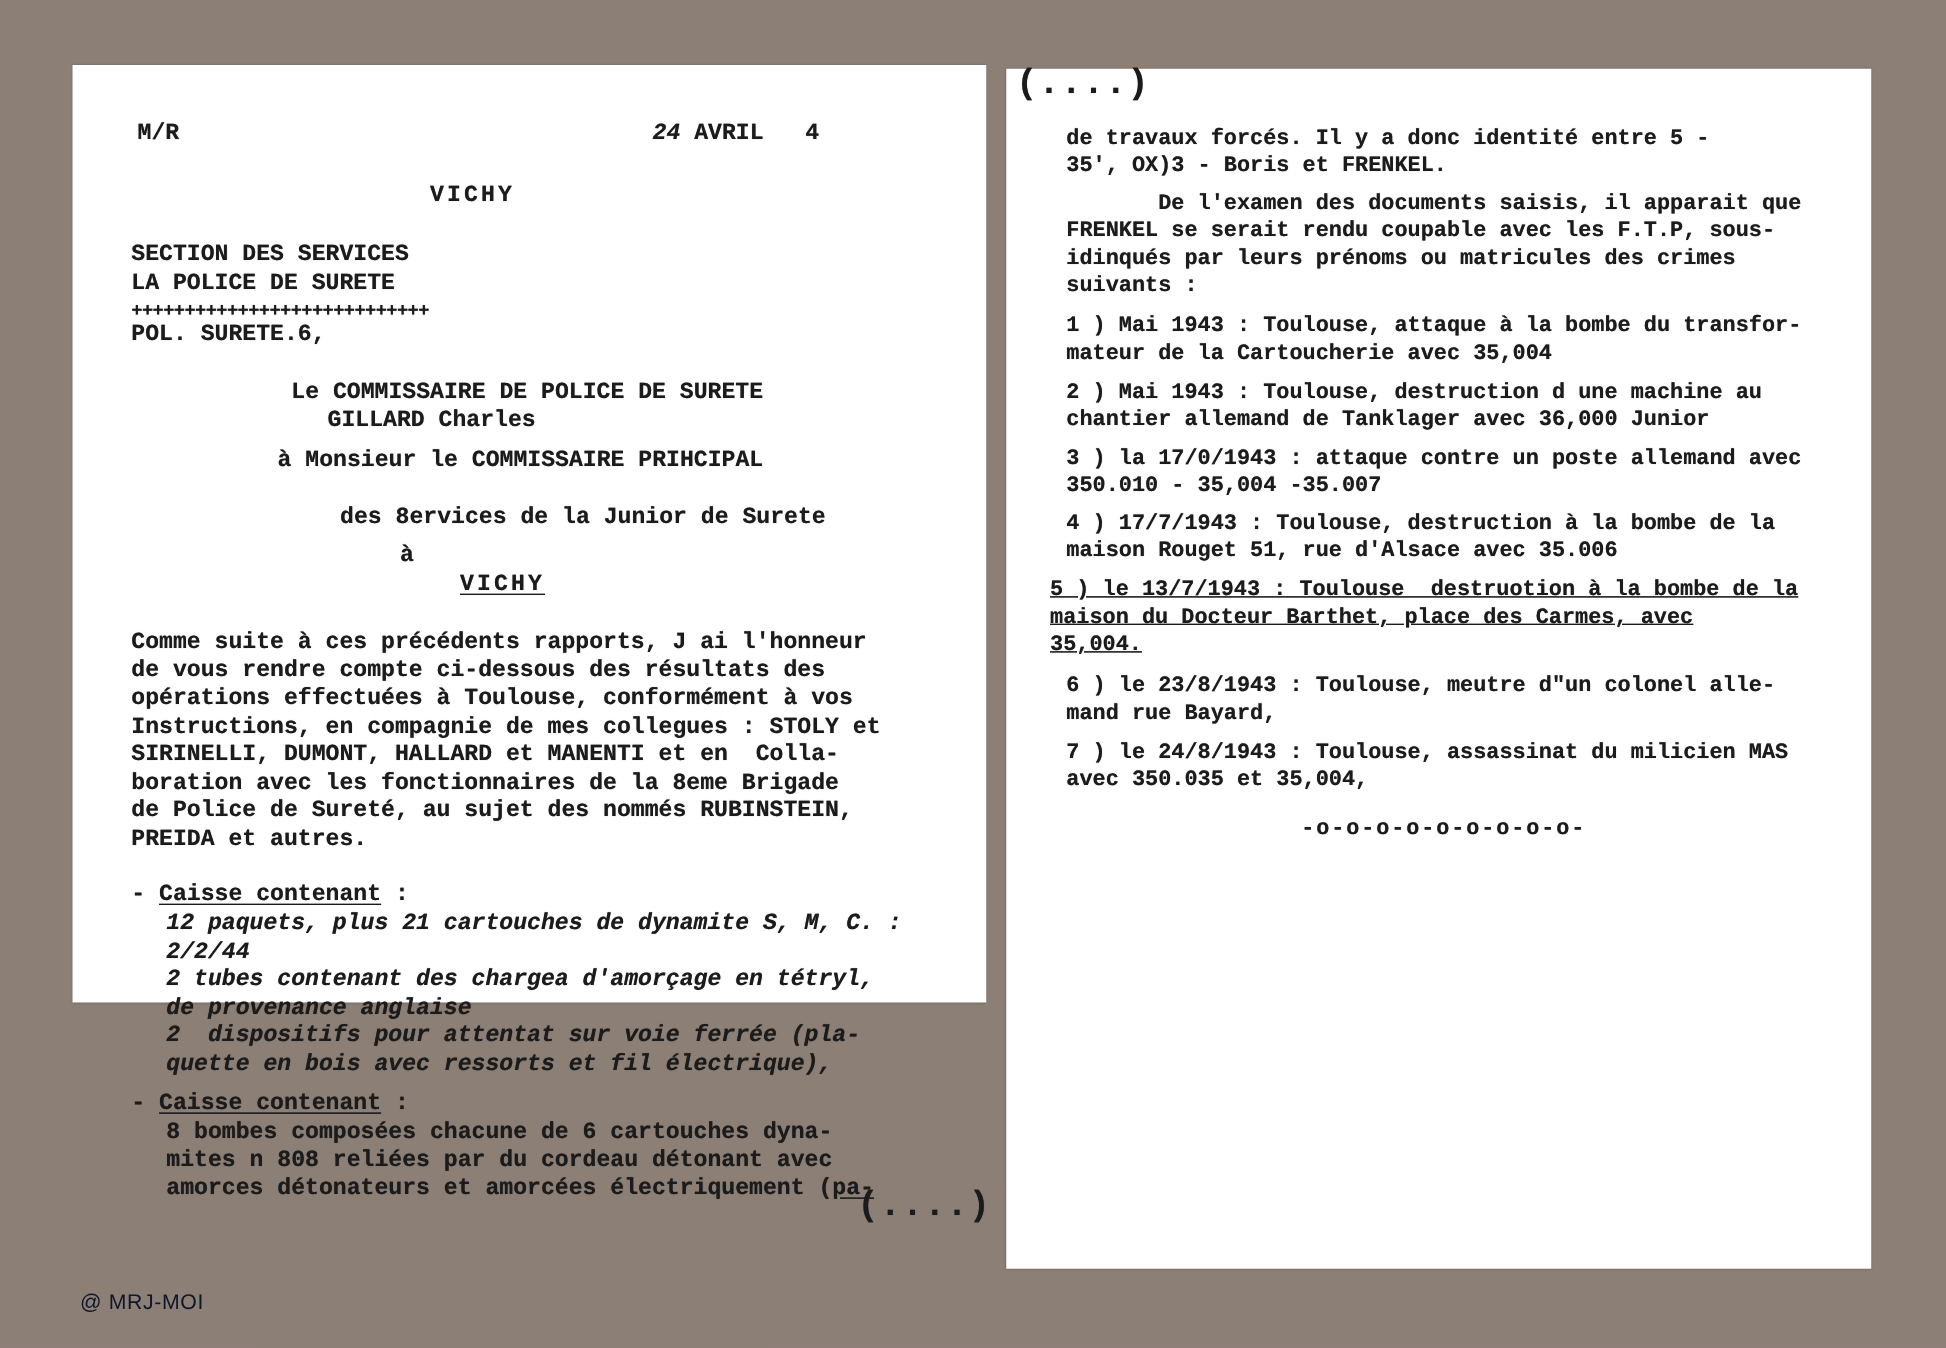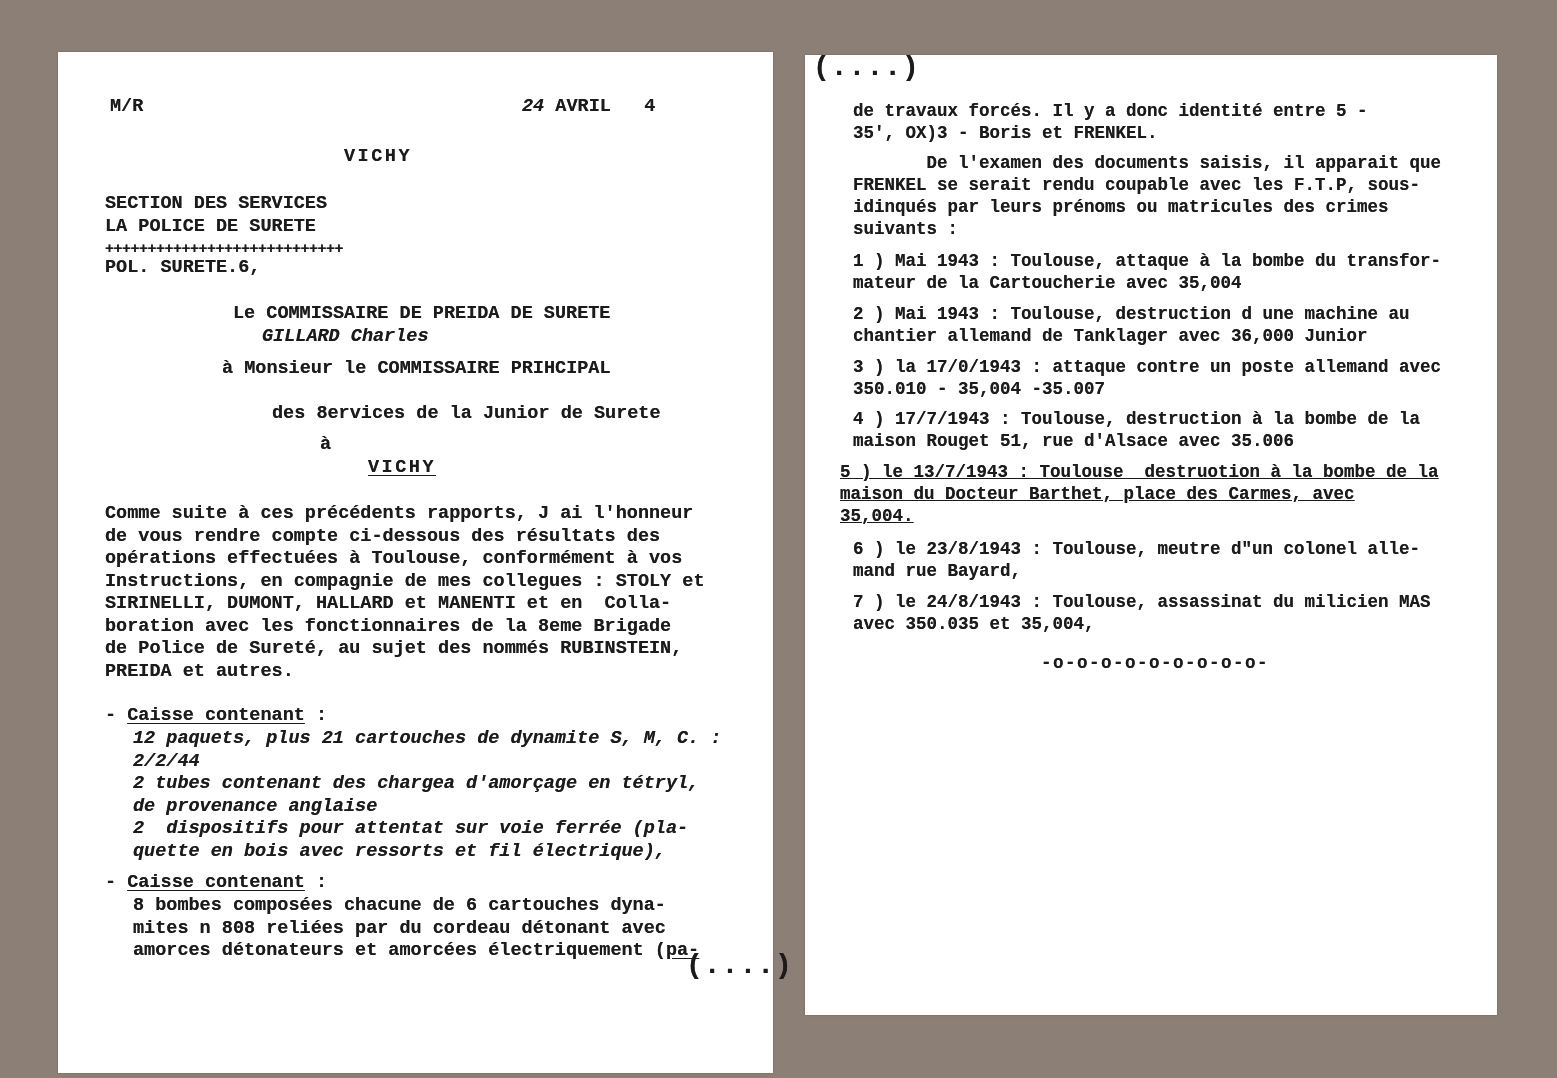--- a/index.html
+++ b/index.html
@@ -10,21 +10,21 @@
     background: #8c7f76;
     position: relative;
     overflow: hidden;
     font-family: "Liberation Mono", "DejaVu Sans Mono", monospace;
   }
   .page {
     position: absolute;
     background: #ffffff;
     box-shadow: 0 0 2px rgba(0,0,0,0.25);
   }
-  #left-page  { left: 58px;  top: 52px; width: 715px; height: 1021px; }
+  #left-page  { left: 58px;  top: 52px; width: 715px; height: 750px; padding-left: 16px; }
   #right-page { left: 805px; top: 55px; width: 692px; height: 960px; }
 
   .blk {
     position: absolute;
     color: #1b1b1b;
     font-weight: bold;
     white-space: pre-wrap;
     text-shadow: 0 0 0.6px rgba(20,20,20,0.7);
   }
   #left-page .blk  { font-size: 18.5px; line-height: 22.5px; }
@@ -37,21 +37,21 @@
   .plusrow { letter-spacing: -0.5px; font-size: 15px !important; }
 
   
   .lp-ref        { left: 52px;  top: 44px; }
   .lp-date       { left: 464px; top: 44px; white-space: pre; }
   .lp-city       { left: 286px; top: 94px; }
   .lp-service    { left: 47px;  top: 141px; }
   .lp-plus       { left: 47px;  top: 187px; }
   .lp-pol        { left: 47px;  top: 205px; }
   .lp-sender1    { left: 175px; top: 251px; }
-  .lp-sender2    { left: 204px; top: 274px; font-style: italic; }
+  .lp-sender2    { left: 204px; top: 274px; }
   .lp-addr1      { left: 164px; top: 306px; }
   .lp-addr2      { left: 194px; top: 329px; }
   .lp-addr3      { left: 214px; top: 351px; }
   .lp-a          { left: 262px; top: 382px; }
   .lp-city2      { left: 310px; top: 405px; }
   .lp-intro      { left: 47px;  top: 451px; }
   .lp-c1-head    { left: 47px;  top: 653px; }
   .lp-c1-body    { left: 75px;  top: 676px; font-style: italic; }
   .lp-c2-head    { left: 47px;  top: 820px; }
   .lp-c2-body    { left: 75px;  top: 843px; }
@@ -66,38 +66,38 @@
   .rp-item-2     { left: 48px;  top: 301px; }
   .rp-item-3     { left: 48px;  top: 353px; }
   .rp-item-4     { left: 35px;  top: 406px; text-decoration: underline; }
   .rp-item-5     { left: 48px;  top: 483px; }
   .rp-item-6     { left: 48px;  top: 536px; font-family: Liberation Mono, monospace; }
   .rp-divider    { left: 225px; top: 597px; width: 250px; text-align: center; letter-spacing: 1.5px; }
 
   #watermark {
     position: absolute;
     left: 64px; top: 1032px;
-    color: #ffffff;
+    color: #0f172a;
     font-family: "Liberation Sans", sans-serif;
     font-size: 17px;
     letter-spacing: 0.5px;
   }
 </style>
 </head>
 <body>
 
 <div class="page" id="left-page">
   <div class="blk lp-ref">M/R</div>
   <div class="blk lp-date"><span class="italic">24</span><span> AVRIL   4</span></div>
   <div class="blk lp-city spaced">VICHY</div>
   <div class="blk lp-service">SECTION DES SERVICES
 LA POLICE DE SURETE</div>
   <div class="blk lp-plus plusrow">++++++++++++++++++++++++++++</div>
   <div class="blk lp-pol">POL. SURETE.6,</div>
-  <div class="blk lp-sender1">Le COMMISSAIRE DE PREIDA DE SURETE</div>
+  <div class="blk lp-sender1">Le COMMISSAIRE DE POLICE DE SURETE</div>
   <div class="blk lp-sender2">GILLARD Charles</div>
   <div class="blk lp-addr1">à Monsieur le COMMISSAIRE PRIHCIPAL</div>
   <div class="blk lp-addr3">des 8ervices de la Junior de Surete</div>
   <div class="blk lp-a">à</div>
   <div class="blk lp-city2 u spaced">VICHY</div>
   <div class="blk lp-intro">Comme suite à ces précédents rapports, J ai l'honneur
 de vous rendre compte ci-dessous des résultats des
 opérations effectuées à Toulouse, conformément à vos
 Instructions, en compagnie de mes collegues : STOLY et
 SIRINELLI, DUMONT, HALLARD et MANENTI et en  Colla-

